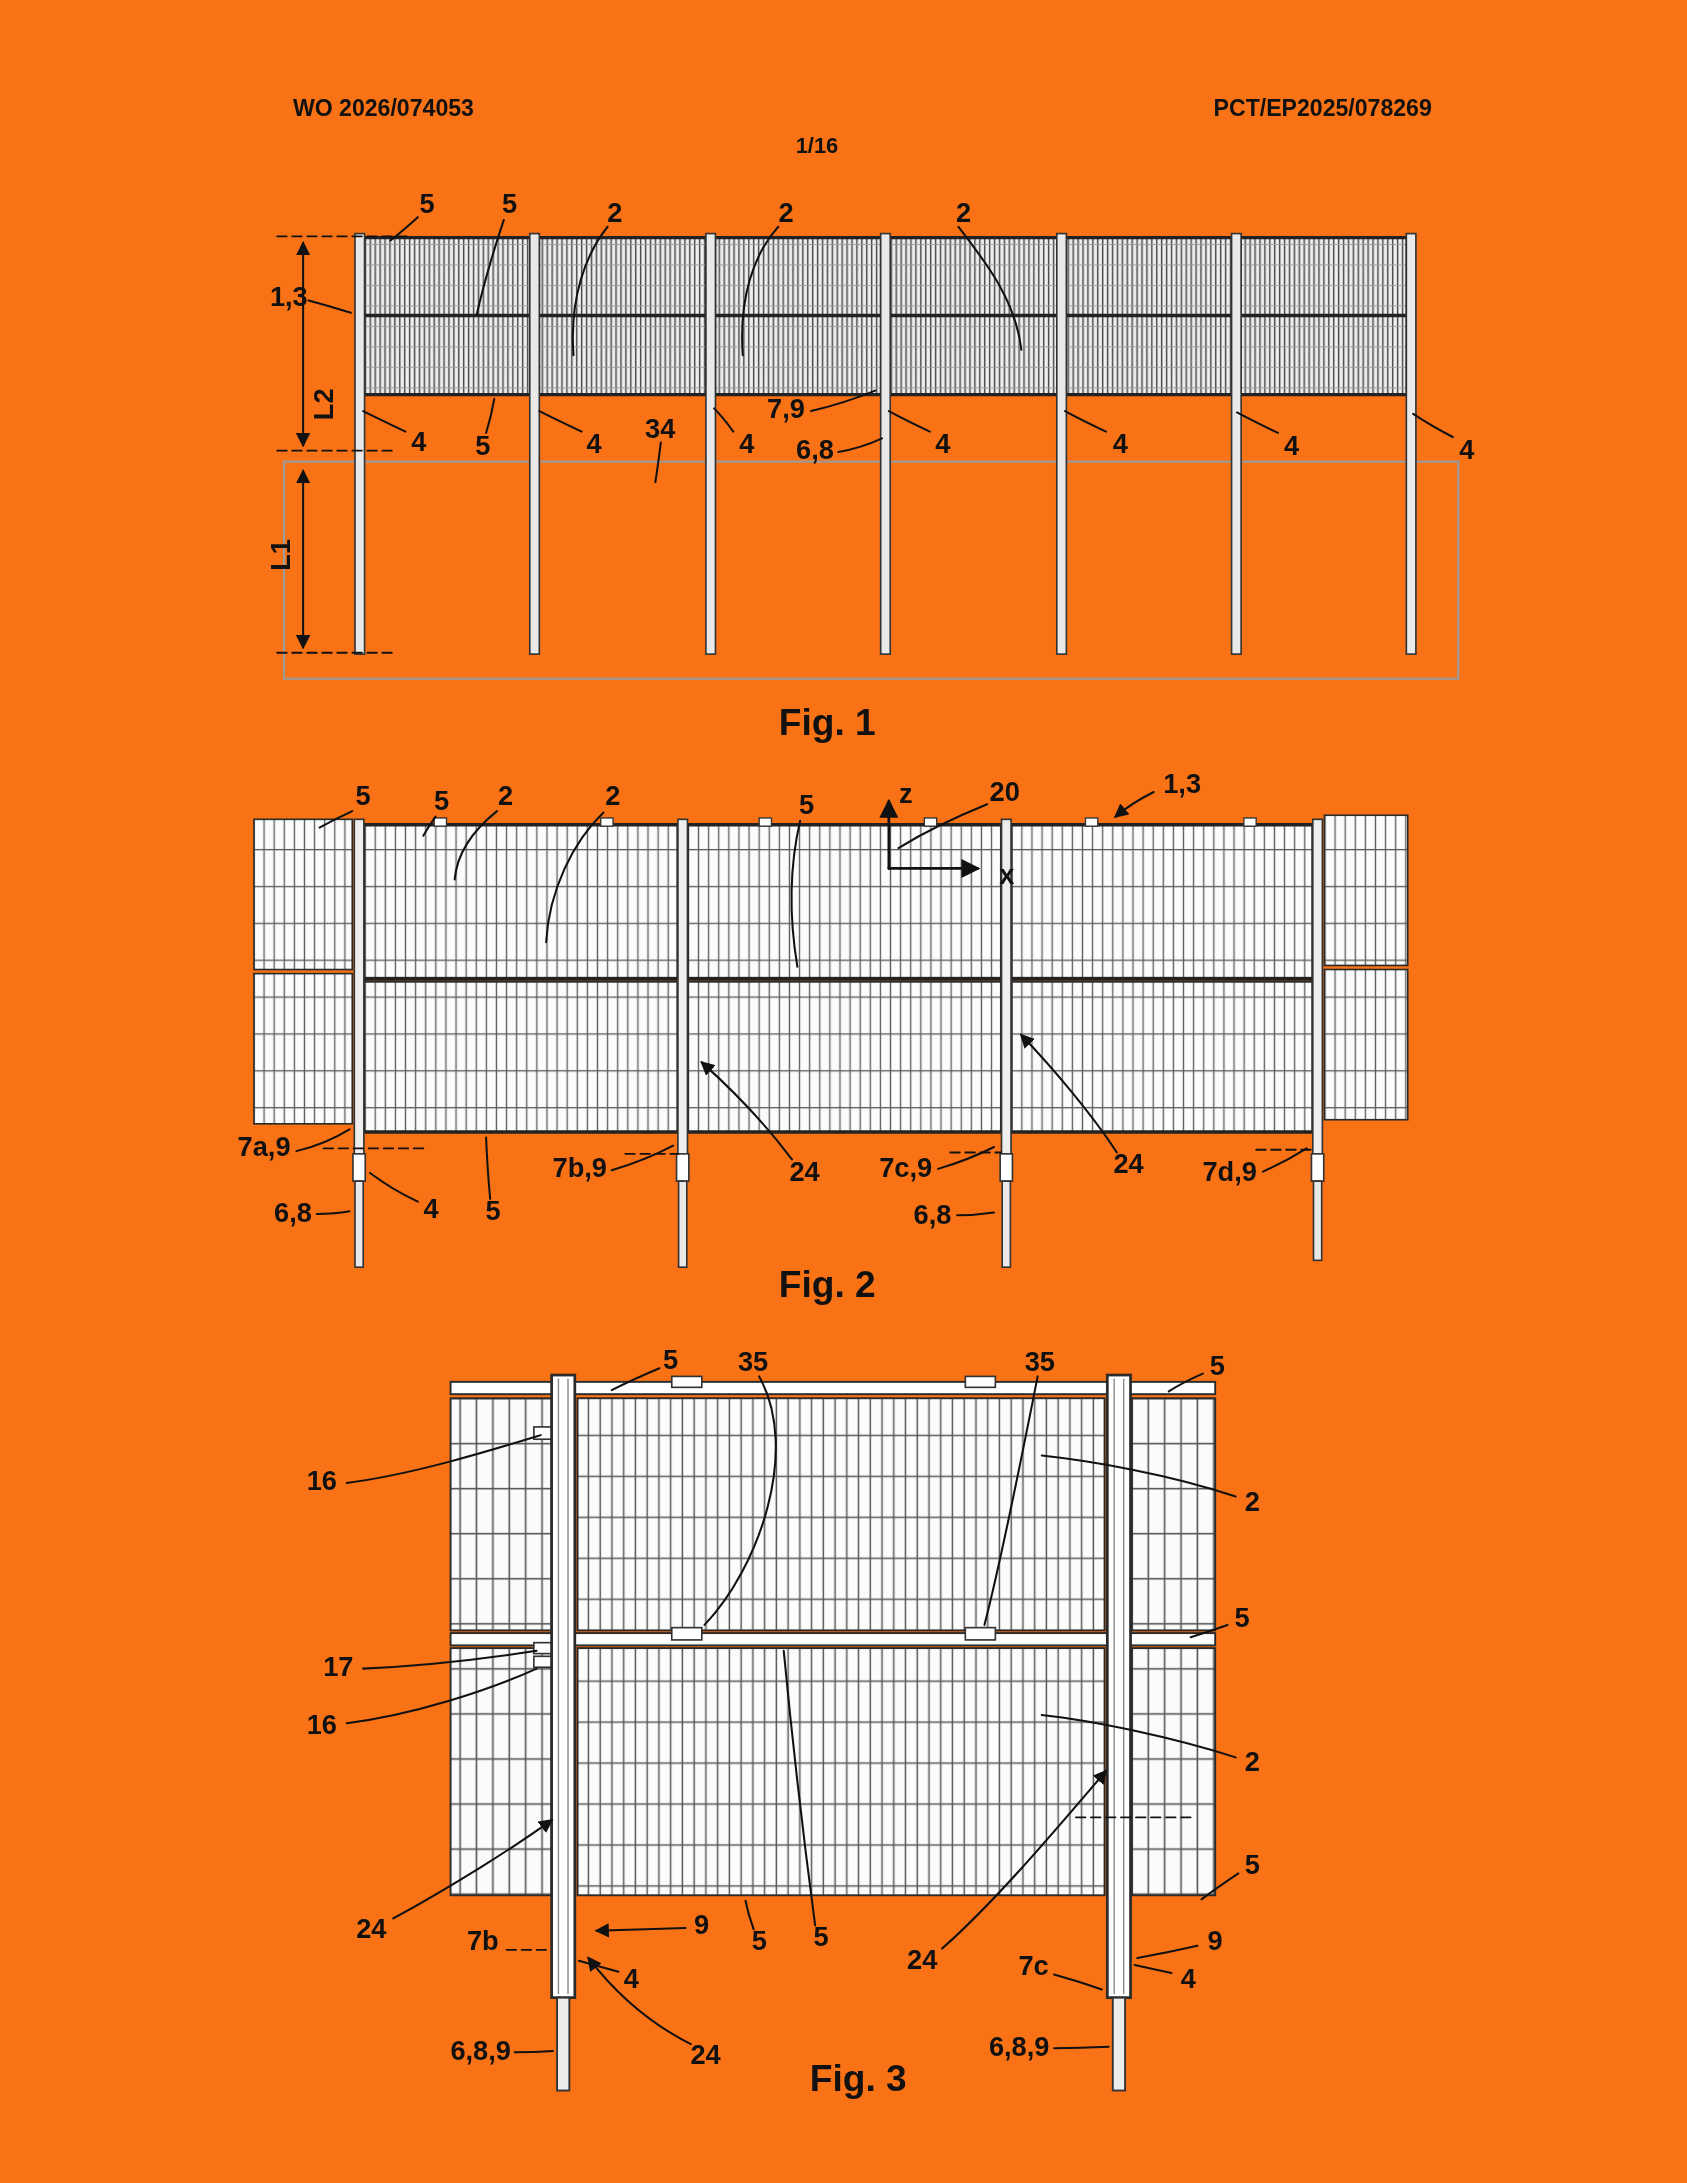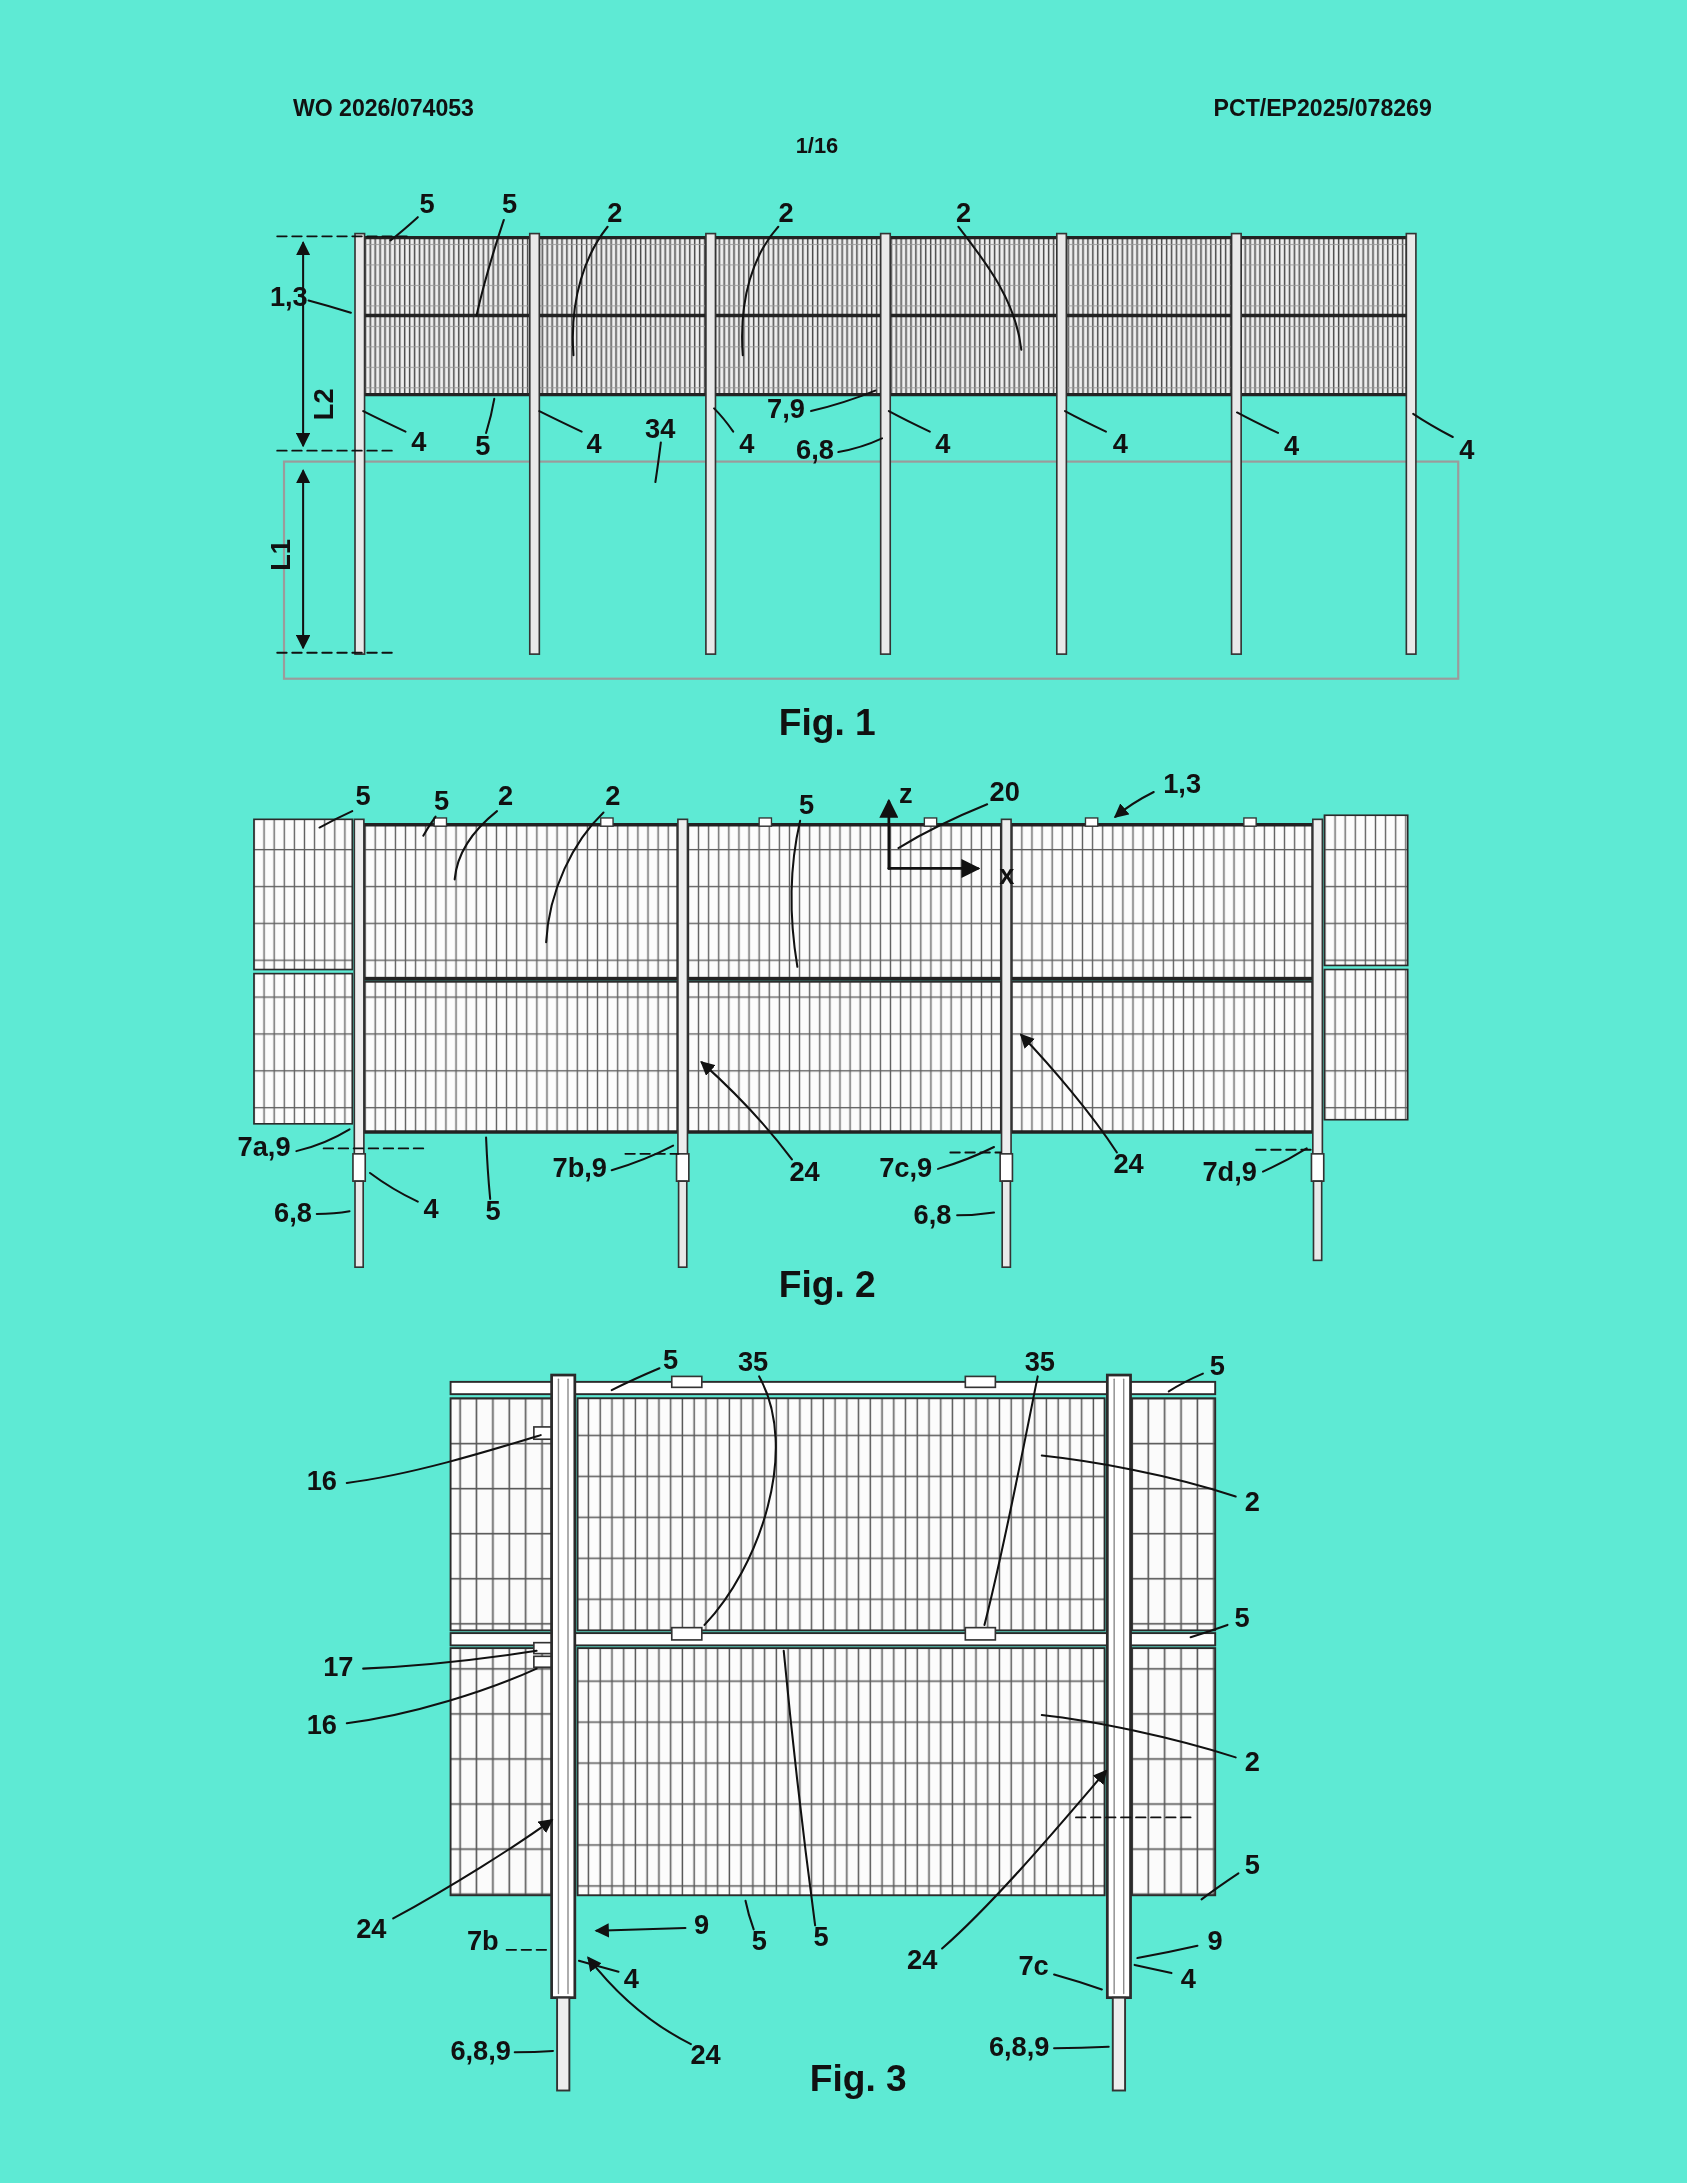--- a/index.html
+++ b/index.html
@@ -1,17 +1,17 @@
 <!DOCTYPE html>
 <html style="font-size:10.6px"><head>
 <meta charset="utf-8">
 <style>
   html,body { margin:0; padding:0; background:#ffffff; }
   .page {
-    position:relative; width:1687px; height:2183px; background:#5eead4;
+    position:relative; width:1687px; height:2183px; background:#f97316;
     overflow:hidden; font-family:"Liberation Sans","DejaVu Sans",sans-serif;
   }
   .scale-wrap {
     position:absolute; left:0; top:0; width:818px; height:1059px;
     transform:scale(2.0631); transform-origin:0 0;
   }
   .hdr { position:absolute; font-weight:bold; font-size:11.2px; color:#111; white-space:nowrap; }
   .hdr-left { left:142px; top:46px; }
   .hdr-right { left:694px; top:46px; transform:translateX(-100%); }
   .sheet-num { left:396px; top:64px; transform:translateX(-50%); font-size:10.6px; }

